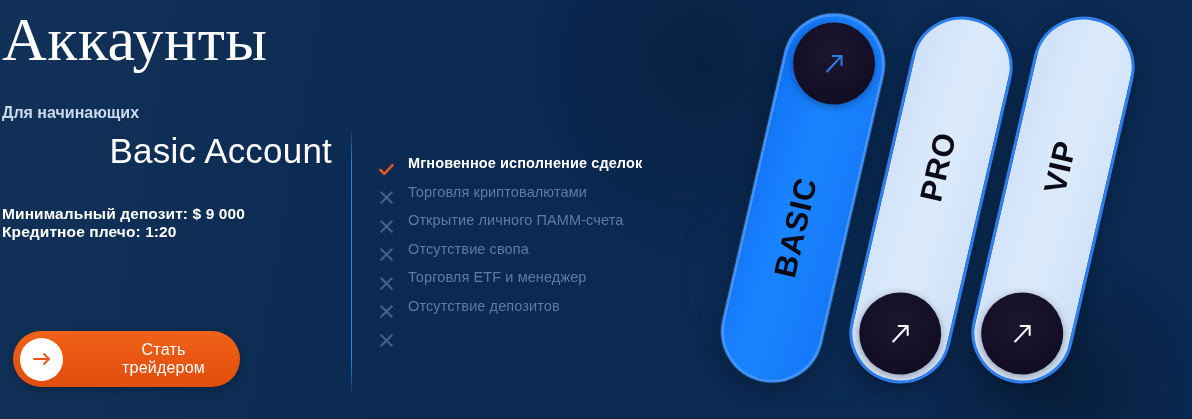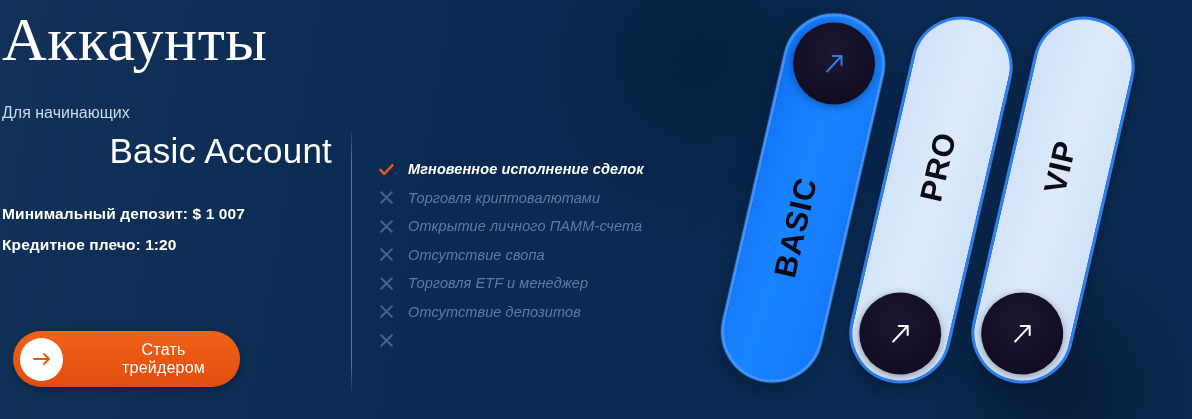--- a/index.html
+++ b/index.html
@@ -59,38 +59,38 @@
     line-height: 1.0;
     font-weight: 400;
     color: #ffffff;
     letter-spacing: 0.5px;
     margin: 0;
   }
   #account-tier {
     margin-top: 34px;
     font-size: 16px;
     color: #c9d9ee;
-    font-weight: 400;
+    font-weight: 700;
   }
   #account-name {
     margin-top: 9px;
     font-size: 35px;
     font-weight: 400;
     color: #ffffff;
     letter-spacing: 0.2px;
     text-align: right;
   }
   .spec-line {
     font-size: 15.5px;
     font-weight: 700;
     color: #ffffff;
     letter-spacing: 0.1px;
   }
   #spec-deposit { margin-top: 34px; }
-  #spec-leverage { margin-top: 13px; }
+  #spec-leverage { }
 
   #cta-button {
     position: absolute;
     left: 13px; top: 331px;
     width: 227px;
     height: 56px;
     border-radius: 28px;
     background: linear-gradient(180deg, #ef6218 0%, #e95512 55%, #e14f0e 100%);
     border: none;
     display: flex;
@@ -130,23 +130,21 @@
   }
 
   
   #feature-list {
     position: absolute;
     left: 378px; top: 155px;
     width: 320px;
   }
   .feature-row {
     display: flex;
-    align-items: center;
     height: 28.5px;
-    font-style: italic;
   }
   .feature-icon {
     width: 22px;
     flex: 0 0 auto;
     display: flex;
     align-items: center;
     justify-content: flex-start;
   }
   .feature-label {
     font-size: 14.5px;
@@ -235,21 +233,21 @@
 <div id="stage">
 
   <div id="bg-blob"></div>
   <div id="bg-blob2"></div>
   <div id="bg-sheen"></div>
 
   <div id="left-col">
     <h1 id="page-title">Аккаунты</h1>
     <div id="account-tier">Для начинающих</div>
     <div id="account-name">Basic Account</div>
-    <div id="spec-deposit" class="spec-line">Минимальный депозит: $ 1 007</div>
+    <div id="spec-deposit" class="spec-line">Минимальный депозит: $ 9 000</div>
     <div id="spec-leverage" class="spec-line">Кредитное плечо: 1:20</div>
   </div>
 
   <button id="cta-button">
     <span id="cta-circle">
       <svg width="22" height="22" viewBox="0 0 22 22" fill="none" aria-hidden="true">
         <path d="M3 11 H18" stroke="#e9550f" stroke-width="1.8" stroke-linecap="round"></path>
         <path d="M13 6 L18 11 L13 16" stroke="#e9550f" stroke-width="1.8" stroke-linecap="round" stroke-linejoin="round" fill="none"></path>
       </svg>
     </span>

